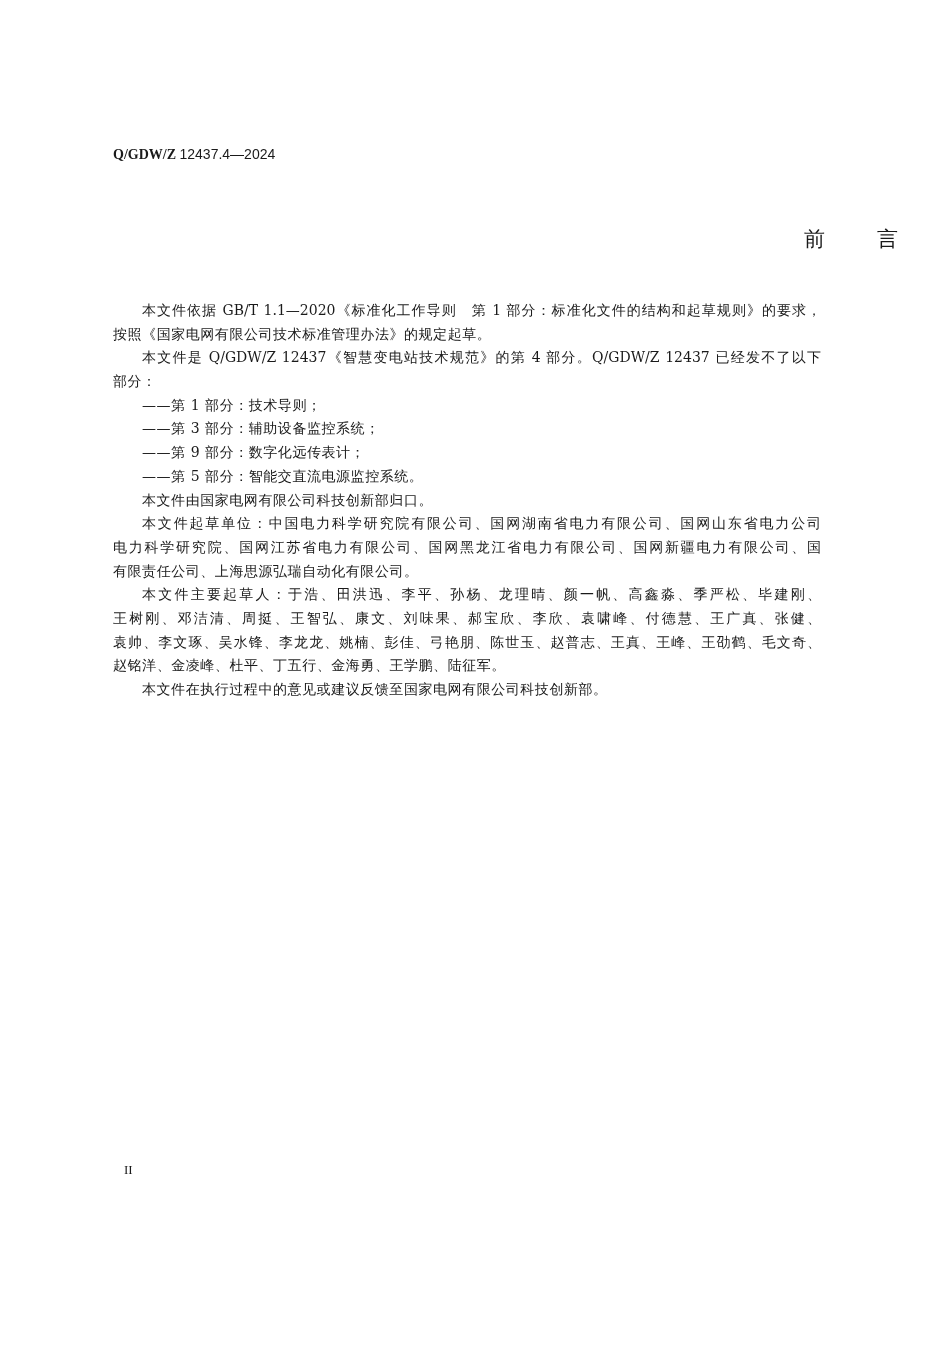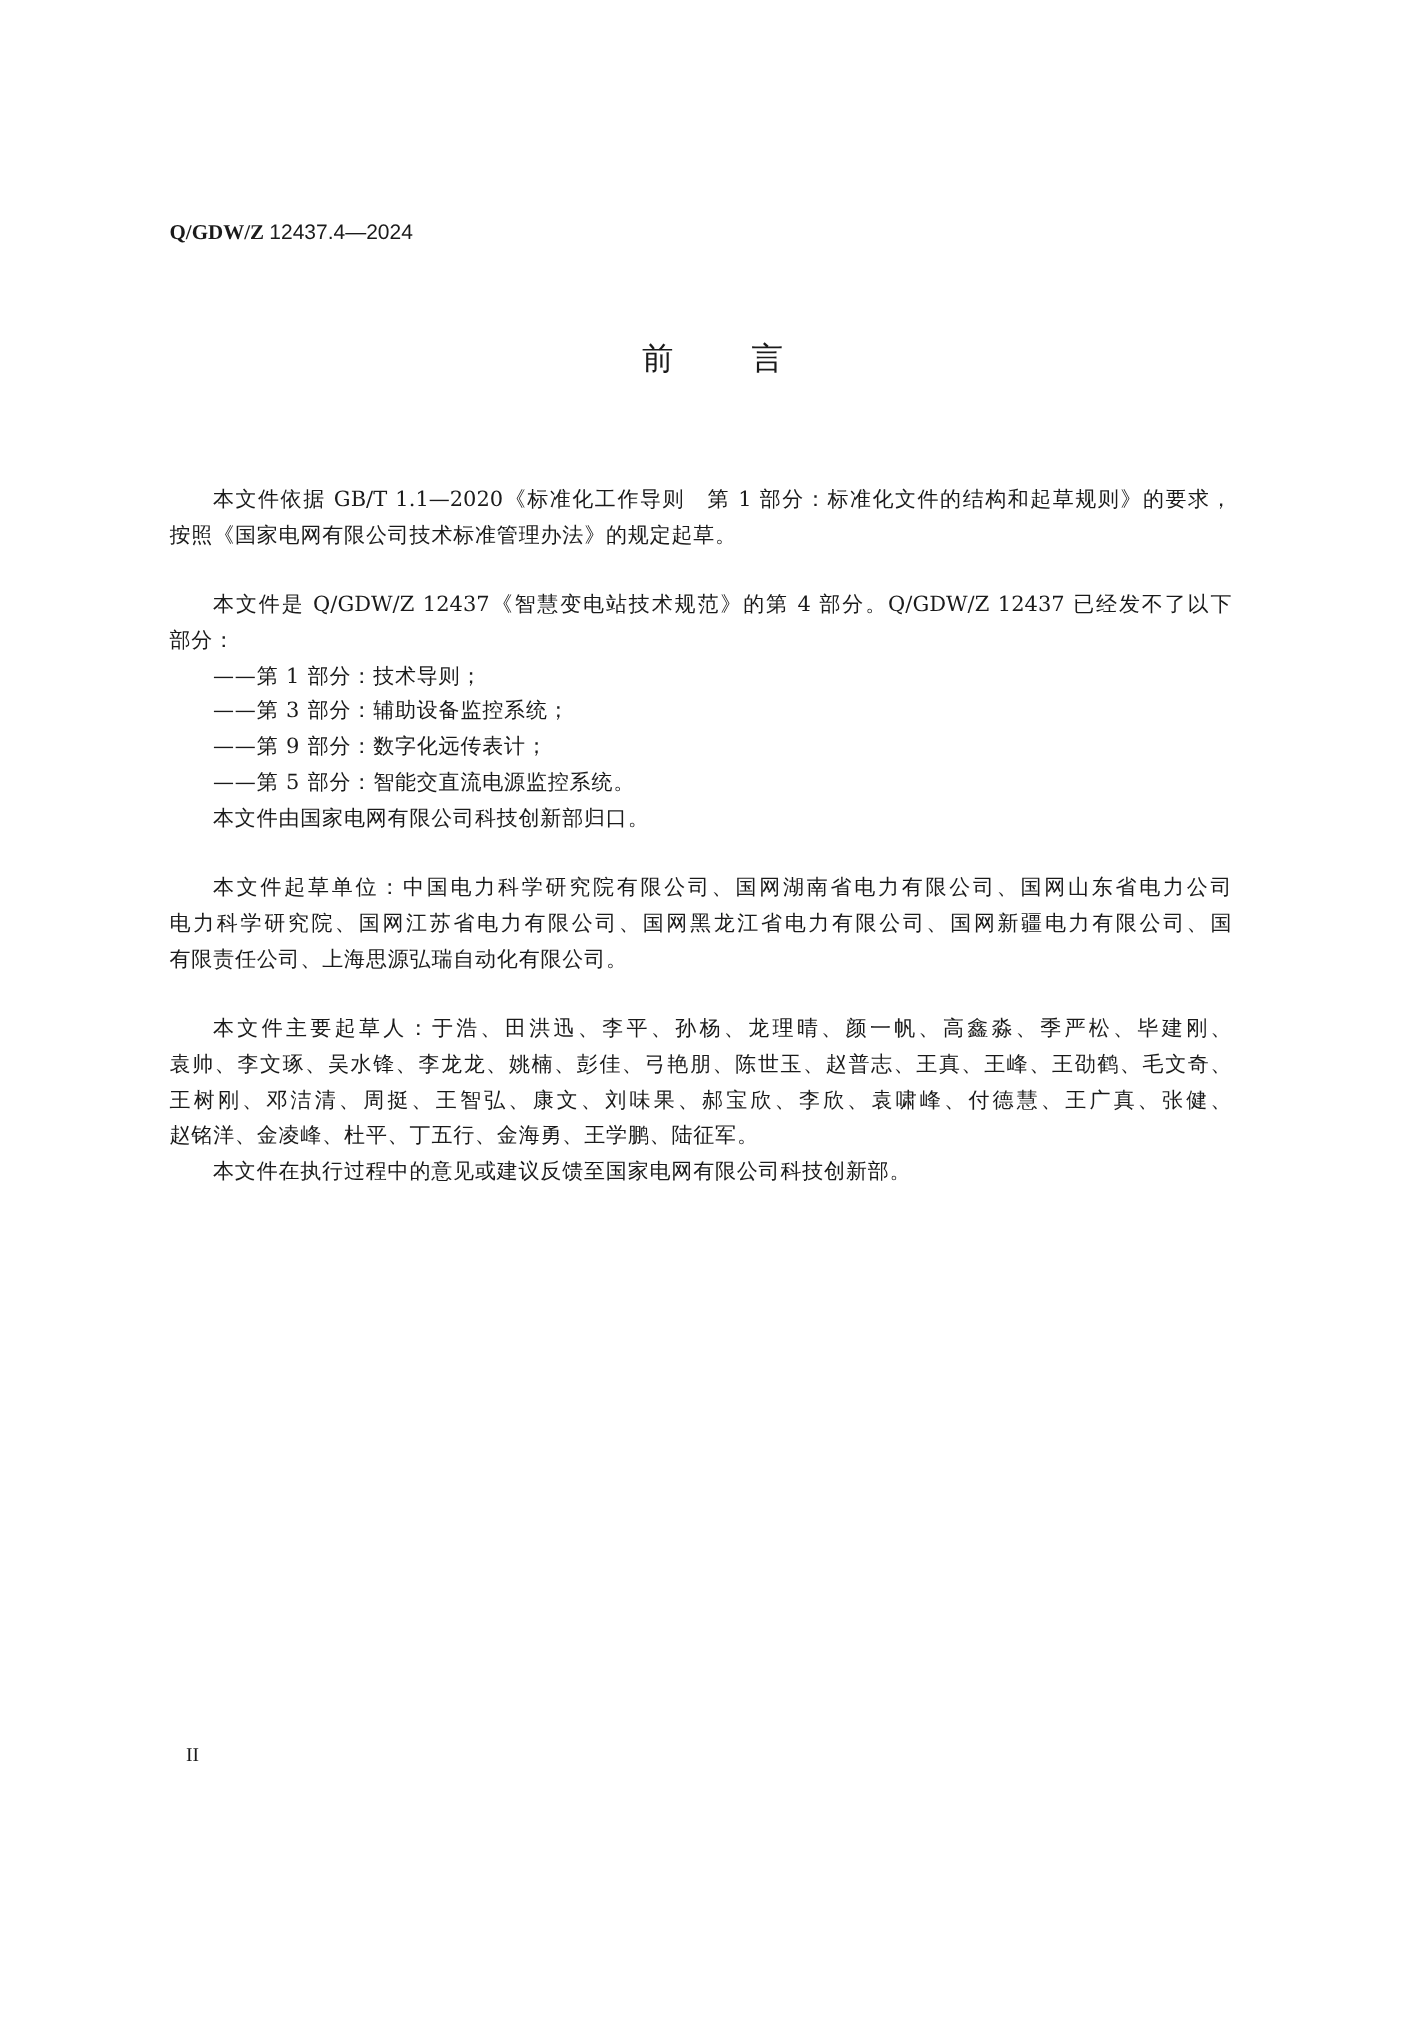--- a/index.html
+++ b/index.html
@@ -2,30 +2,30 @@
 <html><head>
 <meta charset="utf-8">
 <style>
   html, body { margin: 0; padding: 0; background: #ffffff; }
   body { width: 950px; height: 1345px; position: relative; overflow: hidden;
          font-family: "DejaVu Serif", "Liberation Serif", serif; color: #1a1a1a; }
   .header-code { position: absolute; left: 113px; top: 146px; font-size: 14px;
                  font-family: "Liberation Serif", serif; }
   .header-code .bold { font-weight: bold; }
   .header-code .num { font-family: "Liberation Sans", sans-serif; }
-  .title { position: absolute; top: 225px; left: 0; width: 950px; text-align: center;
+  .title { position: absolute; top: 225px; left: 0; width: 950px; text-align: right;
            font-size: 21px; font-family: "DejaVu Sans", sans-serif; letter-spacing: 52px;
            padding-left: 52px; box-sizing: border-box; }
   .title span { display: inline-block; }
   .body { position: absolute; left: 113px; top: 299px; width: 720px; }
   .line { height: 23.7px; line-height: 23.7px; font-size: 14px; white-space: nowrap;
           letter-spacing: 0.55px; }
   .line.indent { padding-left: 29px; }
   .line.justify { text-align: justify; text-align-last: justify; width: 708px; letter-spacing: 0; }
-  .line.justify.indent { width: 679px; margin-top: 23px; }
+  .line.justify.indent { width: 679px; }
   .page-num { position: absolute; left: 124px; top: 1162px; font-size: 13px;
               font-family: "Liberation Serif", serif; }
 </style>
 </head>
 <body>
 
 <div class="header-code">
   <span class="bold">Q/GDW/Z</span>
   <span class="num">12437.4—2024</span>
 </div>
@@ -41,19 +41,19 @@
   <div class="line">部分：</div>
   <div class="line indent">——第 1 部分：技术导则；</div>
   <div class="line indent">——第 3 部分：辅助设备监控系统；</div>
   <div class="line indent">——第 9 部分：数字化远传表计；</div>
   <div class="line indent">——第 5 部分：智能交直流电源监控系统。</div>
   <div class="line indent">本文件由国家电网有限公司科技创新部归口。</div>
   <div class="line indent justify">本文件起草单位：中国电力科学研究院有限公司、国网湖南省电力有限公司、国网山东省电力公司</div>
   <div class="line justify">电力科学研究院、国网江苏省电力有限公司、国网黑龙江省电力有限公司、国网新疆电力有限公司、国</div>
   <div class="line">有限责任公司、上海思源弘瑞自动化有限公司。</div>
   <div class="line indent justify">本文件主要起草人：于浩、田洪迅、李平、孙杨、龙理晴、颜一帆、高鑫淼、季严松、毕建刚、</div>
+  <div class="line justify">王树刚、邓洁清、周挺、王智弘、康文、刘味果、郝宝欣、李欣、袁啸峰、付德慧、王广真、张健、</div>
   <div class="line justify">袁帅、李文琢、吴水锋、李龙龙、姚楠、彭佳、弓艳朋、陈世玉、赵普志、王真、王峰、王劭鹤、毛文奇、</div>
-  <div class="line justify">王树刚、邓洁清、周挺、王智弘、康文、刘味果、郝宝欣、李欣、袁啸峰、付德慧、王广真、张健、</div>
   <div class="line">赵铭洋、金凌峰、杜平、丁五行、金海勇、王学鹏、陆征军。</div>
   <div class="line indent">本文件在执行过程中的意见或建议反馈至国家电网有限公司科技创新部。</div>
 </div>
 
 <div class="page-num">II</div>
 
 </body></html>

